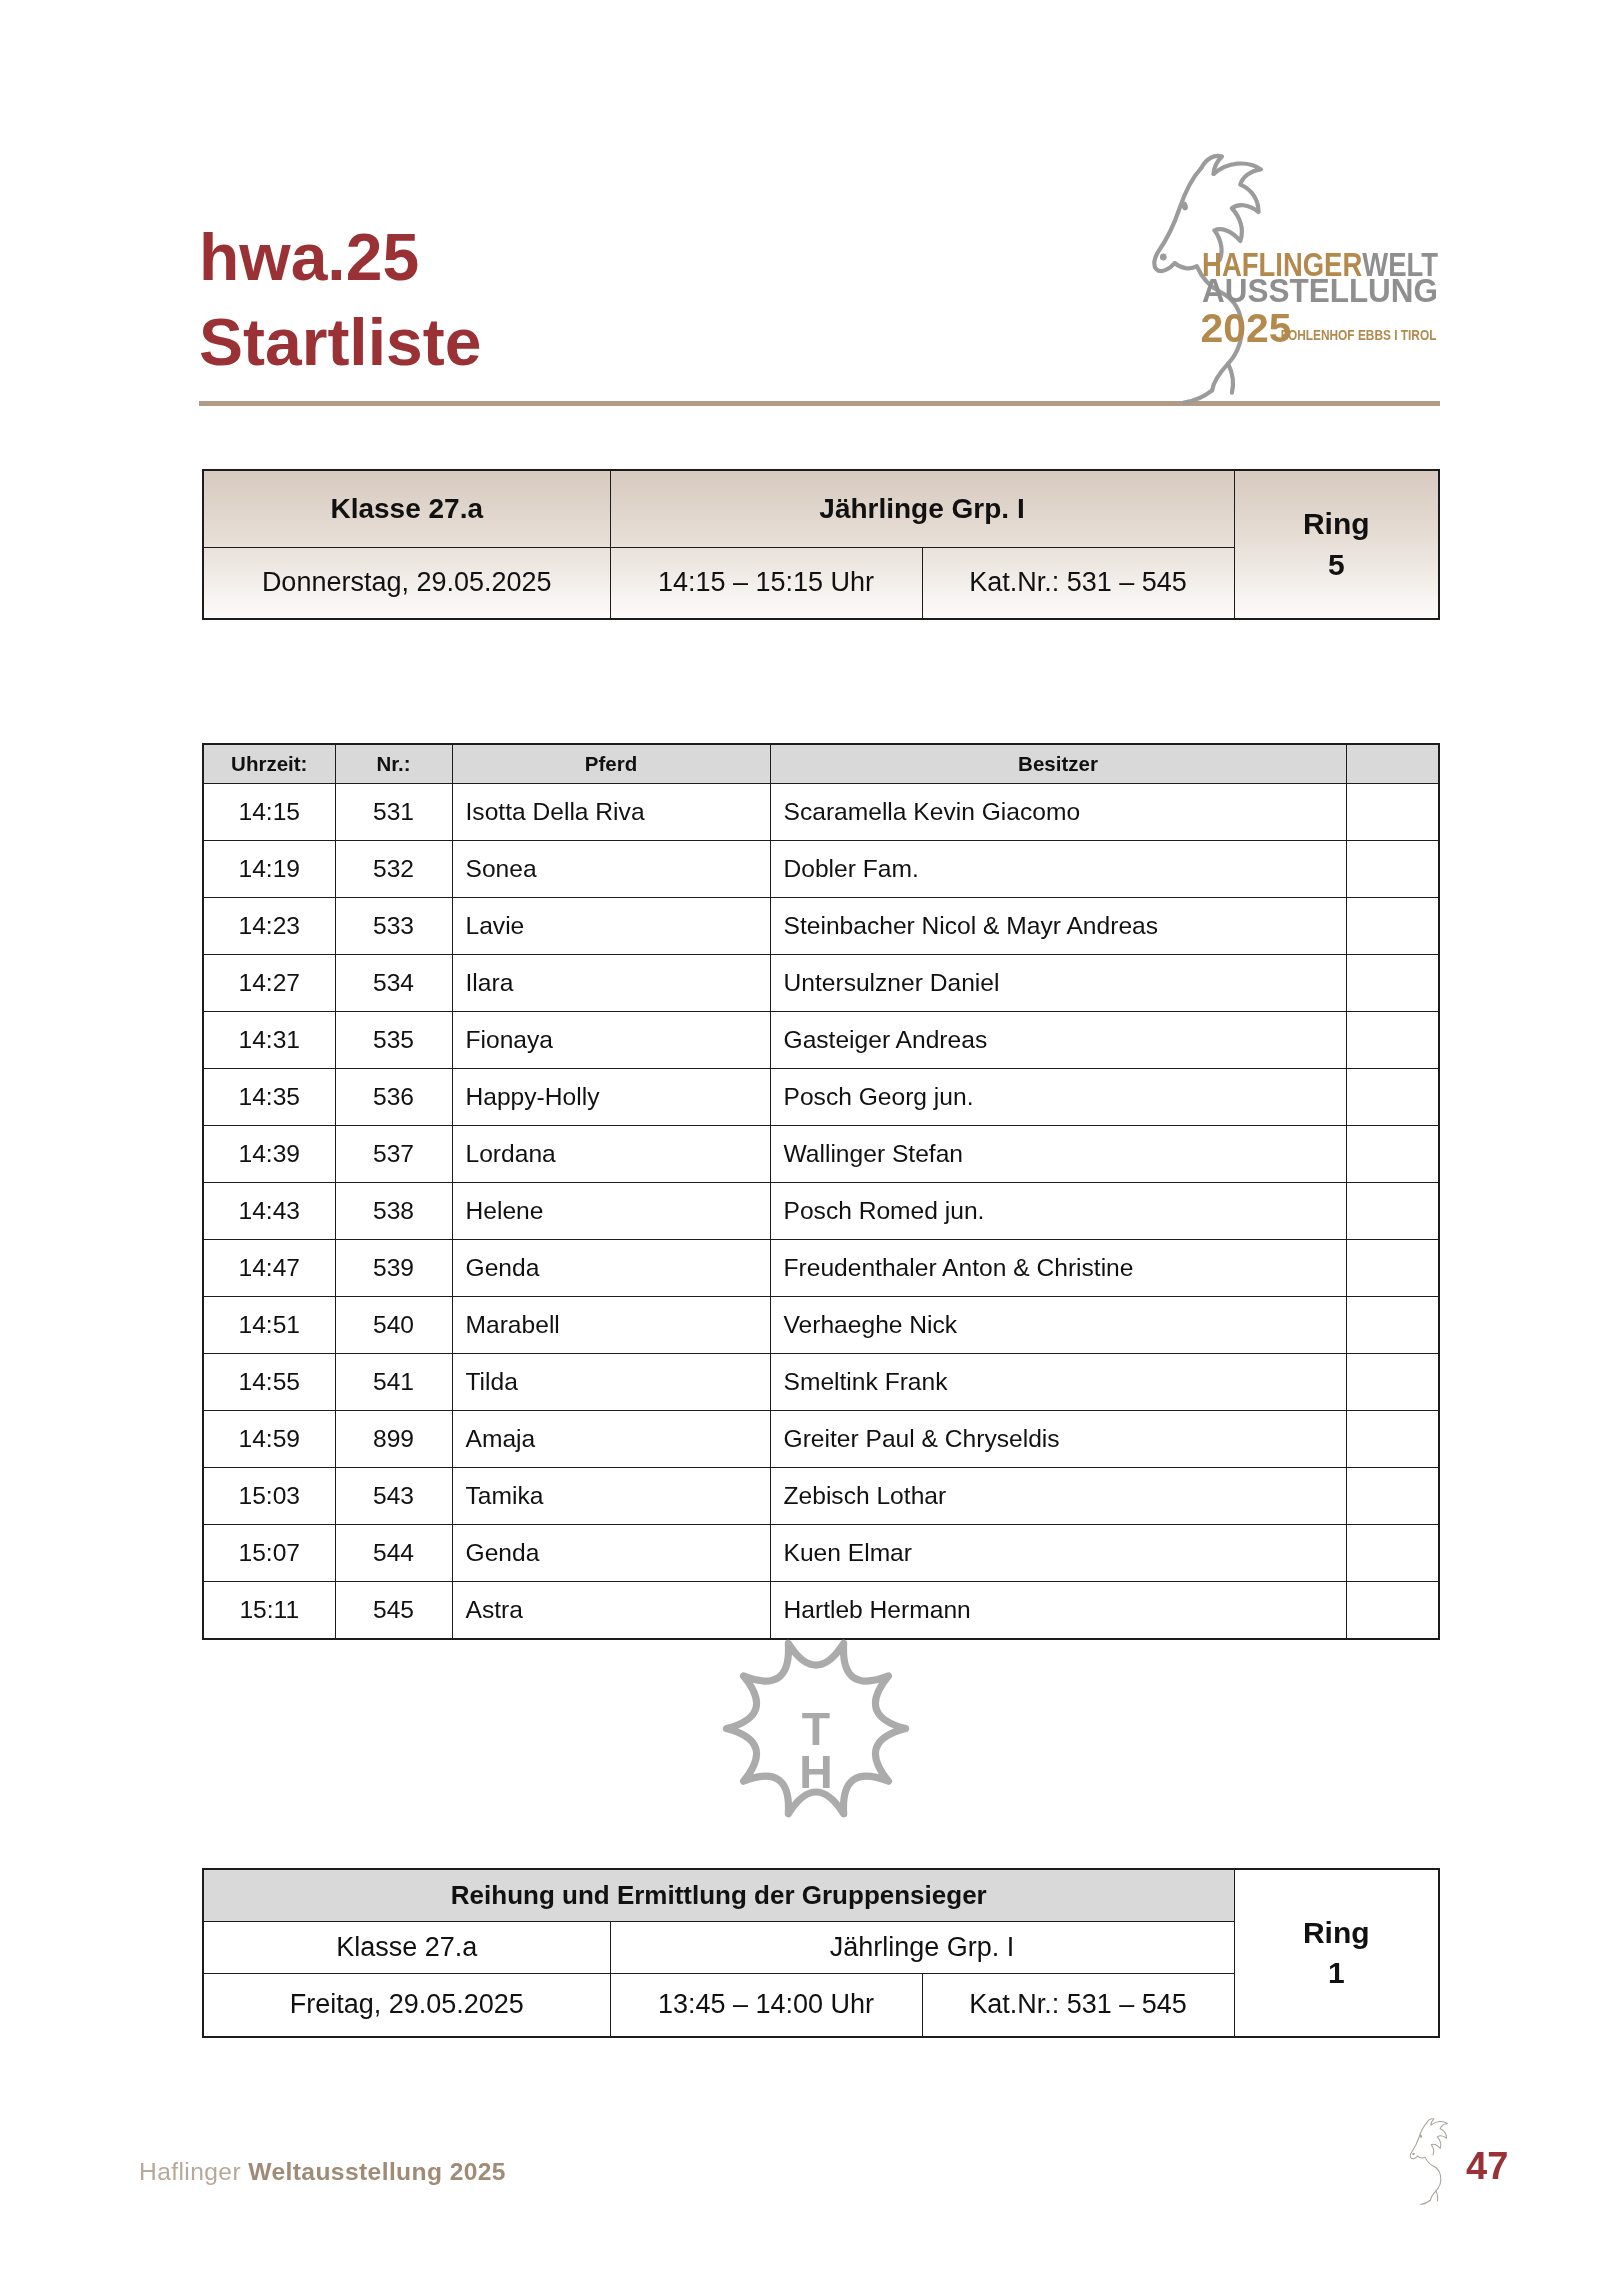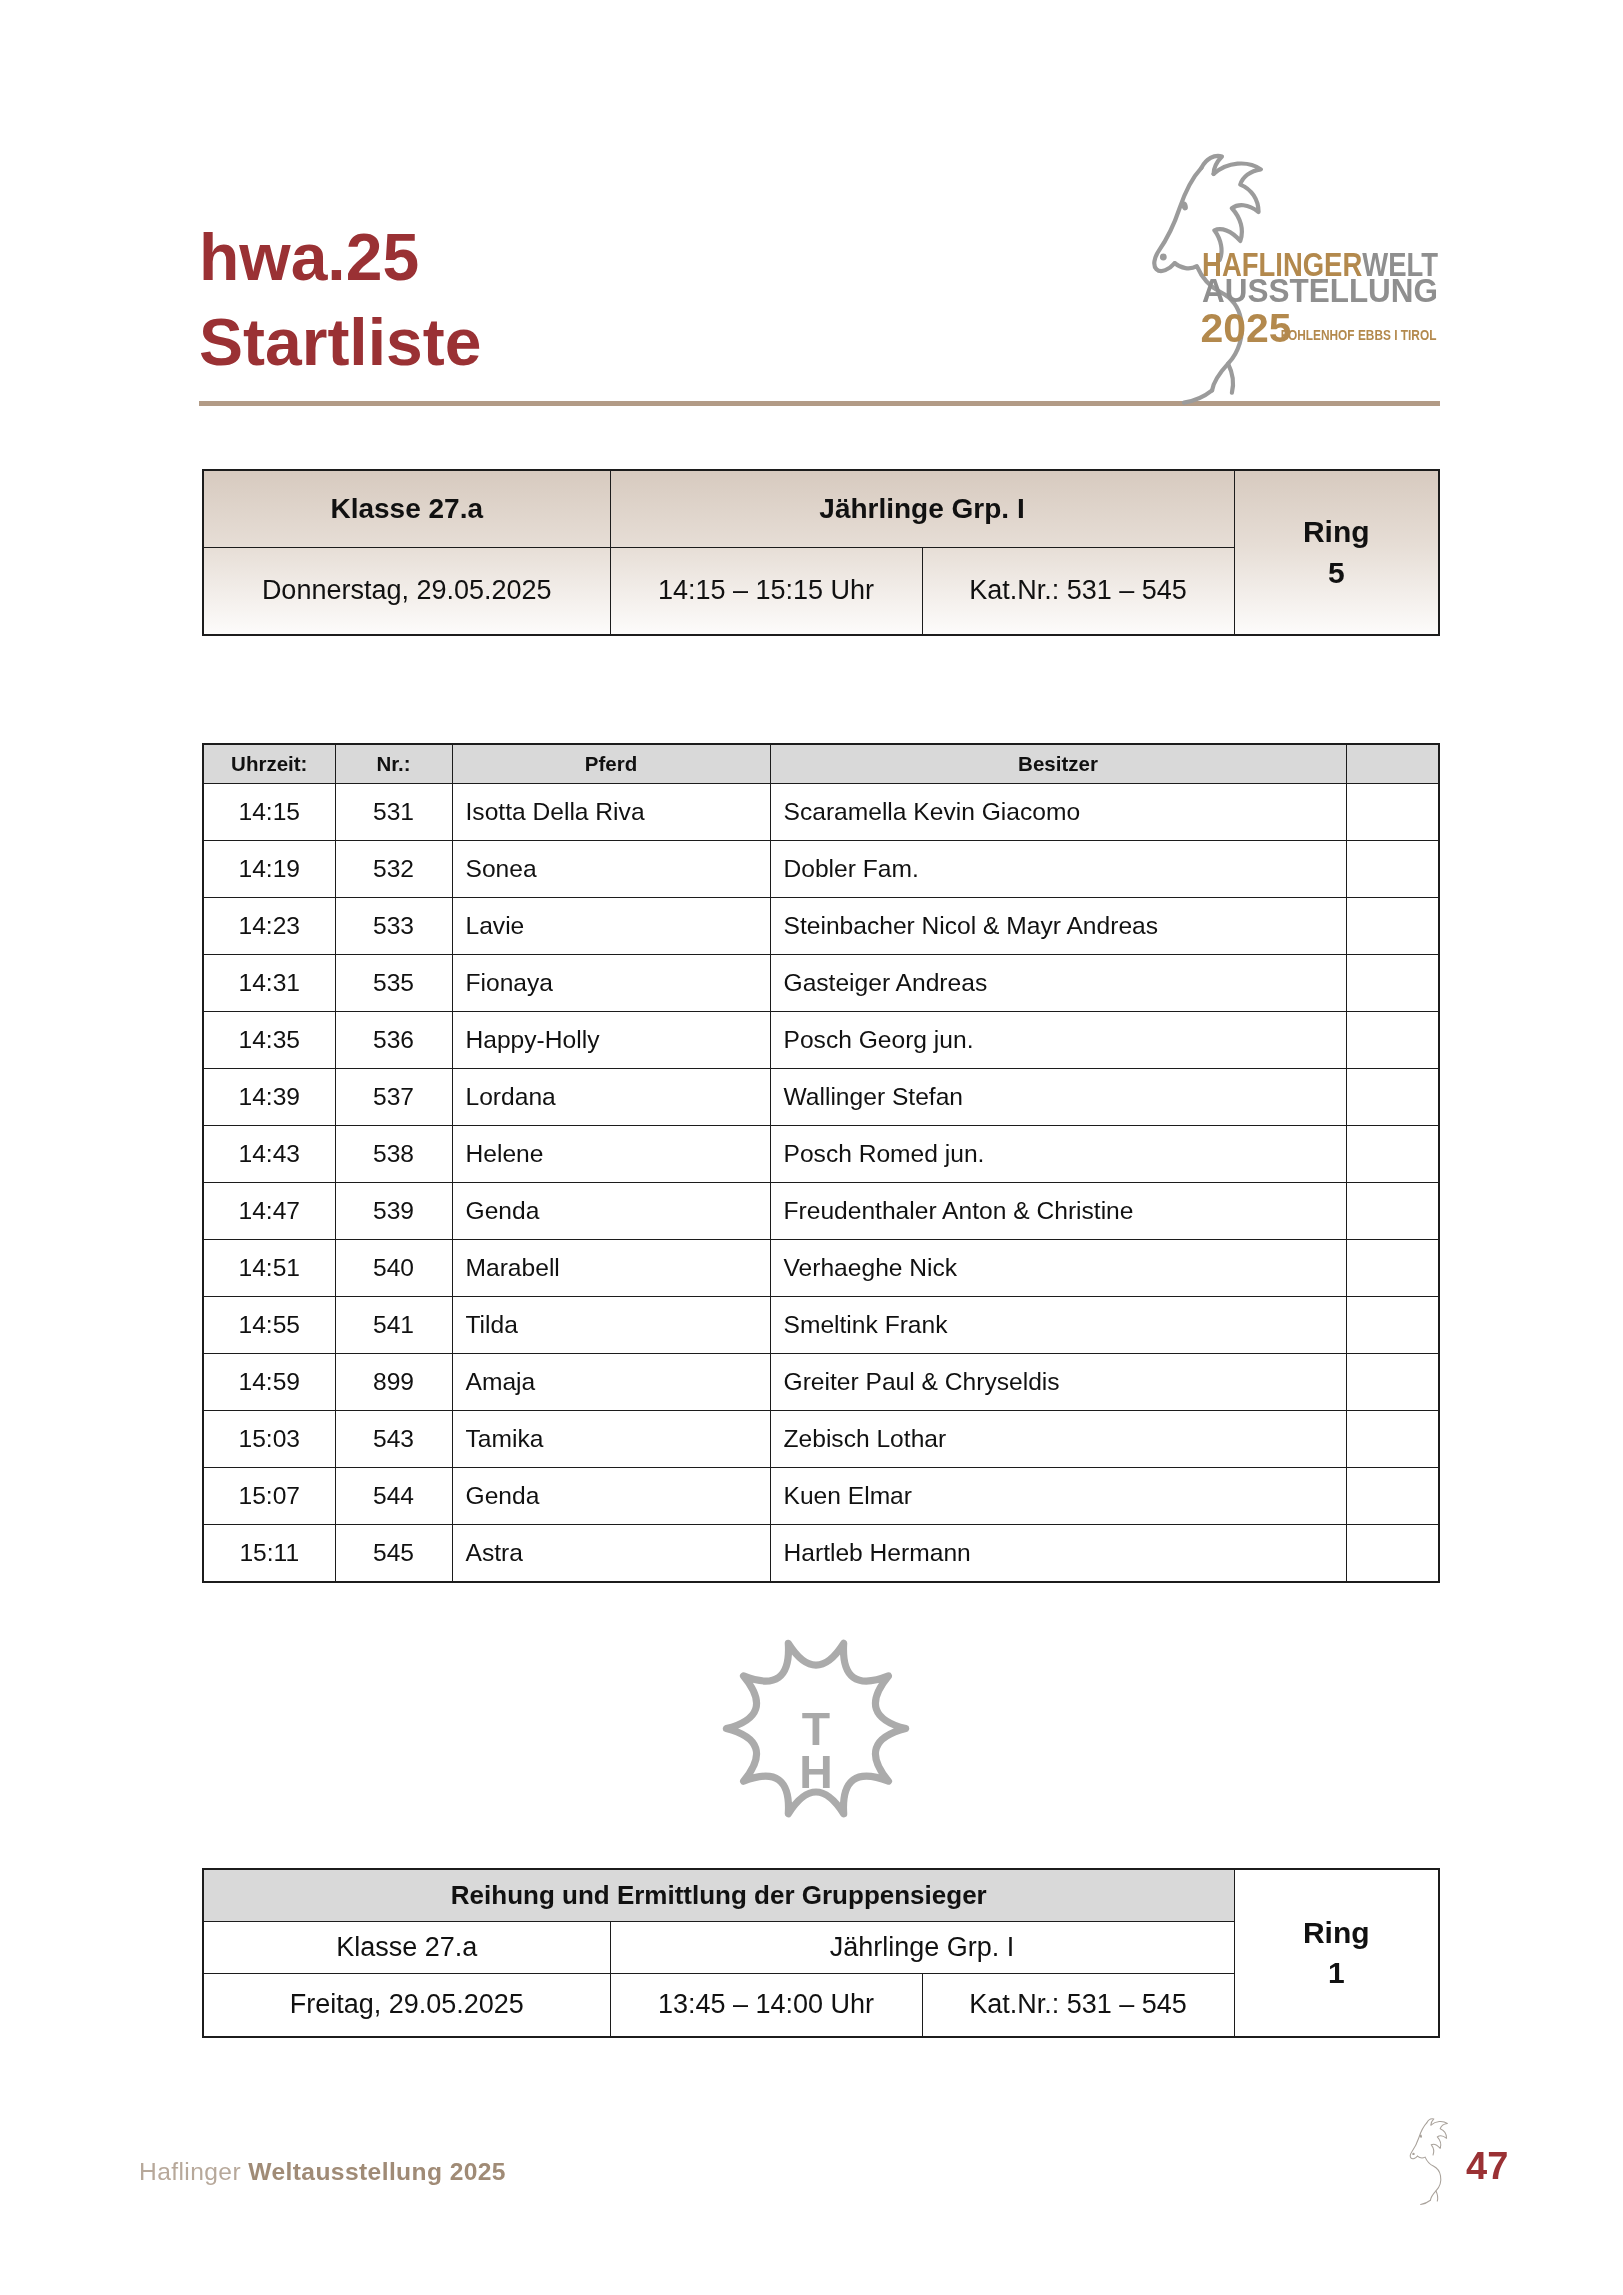--- a/index.html
+++ b/index.html
@@ -16,21 +16,21 @@
   .title-rule{position:absolute;left:199px;top:401px;width:1241px;height:4.9px;background:#b29b86;}
   .brand-logo{position:absolute;left:1107px;top:135px;width:422px;height:283px;}
 
   
   table{border-collapse:collapse;table-layout:fixed;position:absolute;left:202px;}
   td,th{border:1.6px solid #1c1c1c;vertical-align:middle;overflow:hidden;}
   .session-table{top:469px;width:1237px;border:2.5px solid #1c1c1c;
     background:linear-gradient(180deg,#d7cabf 0%,#e6ddd5 45%,#fdfcfb 100%);}
   .session-table td{background:transparent;text-align:center;}
   .row-class{height:77px;}
-  .row-date{height:88px;}
+  .row-date{height:72px;}
   .cell-bold{font-size:28px;font-weight:bold;}
   .cell-reg{font-size:27px;}
   .ring-cell{font-size:30px;font-weight:bold;}
   .ring-cell .ring-word{line-height:1.35;}
   .ring-cell .ring-num{line-height:1.35;}
 
   
   .start-table{top:743px;width:1237px;border:2.5px solid #1c1c1c;background:#fff;}
   .start-table th{background:#d9d9d9;font-size:20.5px;font-weight:bold;height:36px;text-align:center;}
   .start-table td{font-size:24.6px;height:54px;background:#fff;}
@@ -147,20 +147,27 @@
         </tr>
 
         <tr>
           <td class="c-time">14:23</td>
           <td class="c-nr">533</td>
           <td class="c-horse">Lavie</td>
           <td class="c-owner">Steinbacher Nicol &amp; Mayr Andreas</td>
           <td class="c-note"></td>
         </tr>
 
+        <tr>
+          <td class="c-time">14:27</td>
+          <td class="c-nr">534</td>
+          <td class="c-horse">Ilara</td>
+          <td class="c-owner">Untersulzner Daniel</td>
+          <td class="c-note"></td>
+        </tr>
 
         <tr>
           <td class="c-time">14:31</td>
           <td class="c-nr">535</td>
           <td class="c-horse">Fionaya</td>
           <td class="c-owner">Gasteiger Andreas</td>
           <td class="c-note"></td>
         </tr>
 
         <tr>

